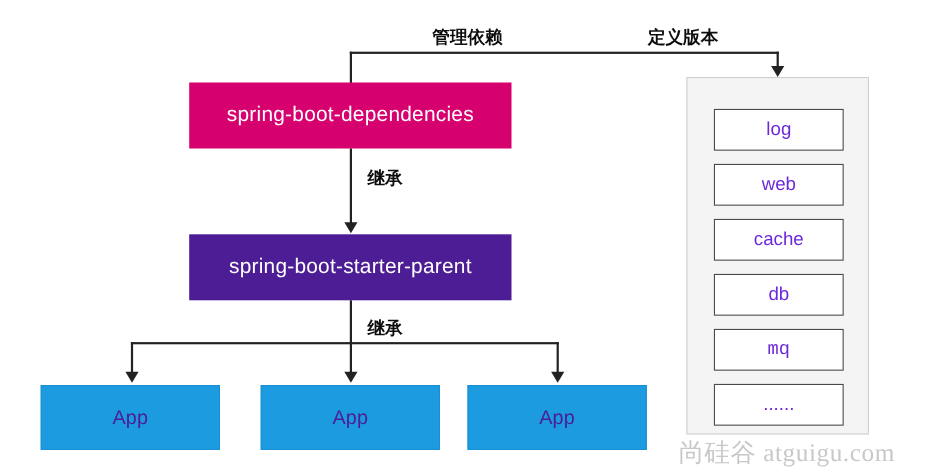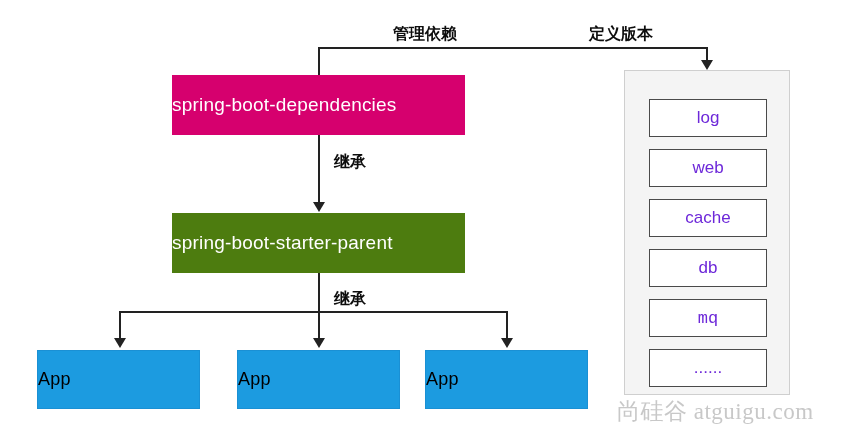--- a/index.html
+++ b/index.html
@@ -16,40 +16,40 @@
     overflow: hidden;
   }
 
   
   .abs { position: absolute; box-sizing: border-box; }
 
   
   .node {
     display: flex;
     align-items: center;
-    justify-content: flex-start;
+    justify-content: center;
     color: #ffffff;
     font-size: 19px;
     letter-spacing: .2px;
     white-space: nowrap;
   }
   .node-deps {
     left: 172px; top: 75px; width: 293px; height: 60px;
     background: #d6006e;
   }
   .node-parent {
     left: 172px; top: 213px; width: 293px; height: 60px;
-    background: #4d7c0f;
+    background: #4c1d95;
   }
   .node-app {
     top: 350px; width: 163px; height: 59px;
     background: #1c9be0;
     border: 1px solid #1a90d4;
     font-size: 18px;
-    color: #000000;
+    color: #4c1d95;
   }
   .app-1 { left: 37px; }
   .app-2 { left: 237px; }
   .app-3 { left: 425px; }
 
   
   .panel {
     left: 624px; top: 70px; width: 166px; height: 325px;
     background: #f4f4f4;
     border: 1px solid #cfcfcf;

